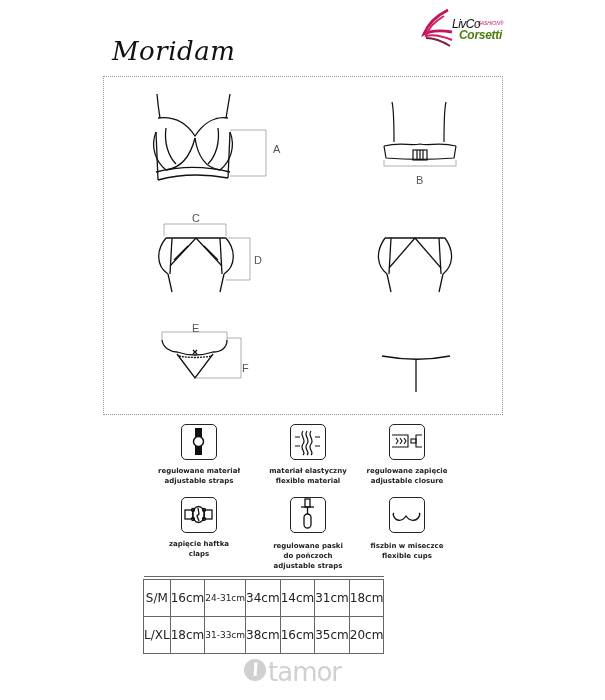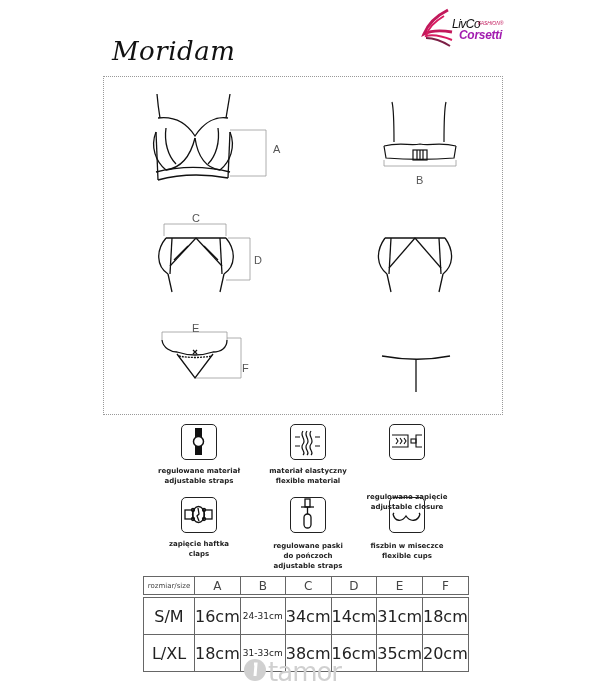--- a/index.html
+++ b/index.html
@@ -1,31 +1,31 @@
 <!DOCTYPE html>
 <html><head>
 <meta charset="utf-8">
 <style>
   html,body{margin:0;padding:0;background:#fff;}
   body{width:605px;height:700px;position:relative;overflow:hidden;font-family:"DejaVu Sans",sans-serif;color:#222;}
   .abs{position:absolute;}
   .logo{left:418px;top:8px;width:120px;height:40px;}
   .logo .brand1{position:absolute;left:34px;top:9px;font-size:12px;font-style:italic;font-weight:normal;color:#111;letter-spacing:-0.5px;font-family:"Liberation Sans",sans-serif;}
   .logo .brand2{position:absolute;left:60px;top:12px;font-size:5px;font-style:italic;color:#c2185b;font-family:"Liberation Sans",sans-serif;}
-  .logo .brand3{position:absolute;left:41px;top:20px;font-size:12px;font-style:italic;font-weight:bold;color:#a21caf;letter-spacing:-0.3px;font-family:"Liberation Sans",sans-serif;}
+  .logo .brand3{position:absolute;left:41px;top:20px;font-size:12px;font-style:italic;font-weight:bold;color:#4d7c0f;letter-spacing:-0.3px;font-family:"Liberation Sans",sans-serif;}
   .title{left:112px;top:36px;font-family:"DejaVu Serif",serif;font-style:italic;font-size:26px;color:#111;letter-spacing:0.5px;text-align:right;}
   .frame{left:103px;top:76px;width:398px;height:337px;border:1px dotted #999;}
   .lbl{font-family:"Liberation Sans",sans-serif;font-size:11px;color:#555;}
   .feat{width:120px;text-align:center;font-family:"DejaVu Sans",sans-serif;font-size:7px;line-height:10px;color:#222;font-weight:bold;}
   .ficon{width:36px;height:36px;border:1.5px solid #222;border-radius:5px;box-sizing:border-box;}
   table.sizes{position:absolute;left:143px;top:576px;border-collapse:collapse;font-family:"DejaVu Sans",sans-serif;}
   table.sizes td{border:1px solid #666;text-align:center;color:#222;padding:0;}
   table.sizes tr.head td{height:17px;font-size:12px;color:#444;}
   table.sizes tr.head td.first{font-size:7px;}
-  table.sizes tr.row td{height:36px;font-size:16px;}
+  table.sizes tr.row td{height:36px;font-size:12px;}
   table.sizes tr.row td.small{font-size:9px;}
   table.sizes tr.gap td{height:2px;border-left:none;border-right:none;}
   .wm{left:268px;top:657px;font-family:"DejaVu Sans",sans-serif;font-size:26px;color:#d0d0d0;letter-spacing:-1px;}
 </style>
 </head>
 <body>
 
 <div class="abs logo">
   <svg class="abs" style="left:0;top:0" width="40" height="40" viewBox="0 0 40 40">
     <path d="M30 2 C18 8 10 16 6 26 C14 22 22 22 34 24" fill="none" stroke="#c2185b" stroke-width="3"></path>
@@ -157,21 +157,21 @@
 <div class="abs ficon" style="left:389px;top:424px">
   <svg width="33" height="33" viewBox="0 0 33 33">
       <g fill="none" stroke="#111" stroke-width="1.1">
     <path d="M2 10 L18 10 L18 22 L2 22"></path>
         <path d="M6 13 L8 16 L6 19 M10 13 L12 16 L10 19 M14 13 L16 16 L14 19"></path>
     <path d="M32 10 L26 10 L26 22 L32 22"></path>
         <rect x="21" y="14" width="5" height="4"></rect>
       </g>
     </svg>
 </div>
-<div class="abs feat" style="left:347px;top:492px">
+<div class="abs feat" style="left:347px;top:466px">
   <div>regulowane zapięcie</div>
   <div>adjustable closure</div>
 </div>
 
 <div class="abs ficon" style="left:181px;top:497px">
   <svg width="33" height="33" viewBox="0 0 33 33">
       <g fill="none" stroke="#111" stroke-width="1.3">
     <rect x="3" y="12" width="8" height="9"></rect>
         <rect x="22" y="12" width="8" height="9"></rect>
     <ellipse cx="16.5" cy="16.5" rx="6" ry="8"></ellipse>
@@ -212,29 +212,20 @@
       </g>
     </svg>
 </div>
 <div class="abs feat" style="left:347px;top:541px">
   <div>fiszbin w miseczce</div>
   <div>flexible cups</div>
 </div>
 
 <table class="sizes">
   <tbody>
-      <tr class="head">
-    <td class="first" style="width:50px">rozmiar/size</td>
-    <td style="width:44px">A</td>
-    <td style="width:44px">B</td>
-    <td style="width:44px">C</td>
-    <td style="width:44px">D</td>
-    <td style="width:44px">E</td>
-    <td style="width:44px">F</td>
-  </tr>
   <tr class="gap">
         <td colspan="7"></td>
       </tr>
   <tr class="row">
     <td>S/M</td>
     <td>16cm</td>
     <td class="small">24-31cm</td>
     <td>34cm</td>
     <td>14cm</td>
     <td>31cm</td>

